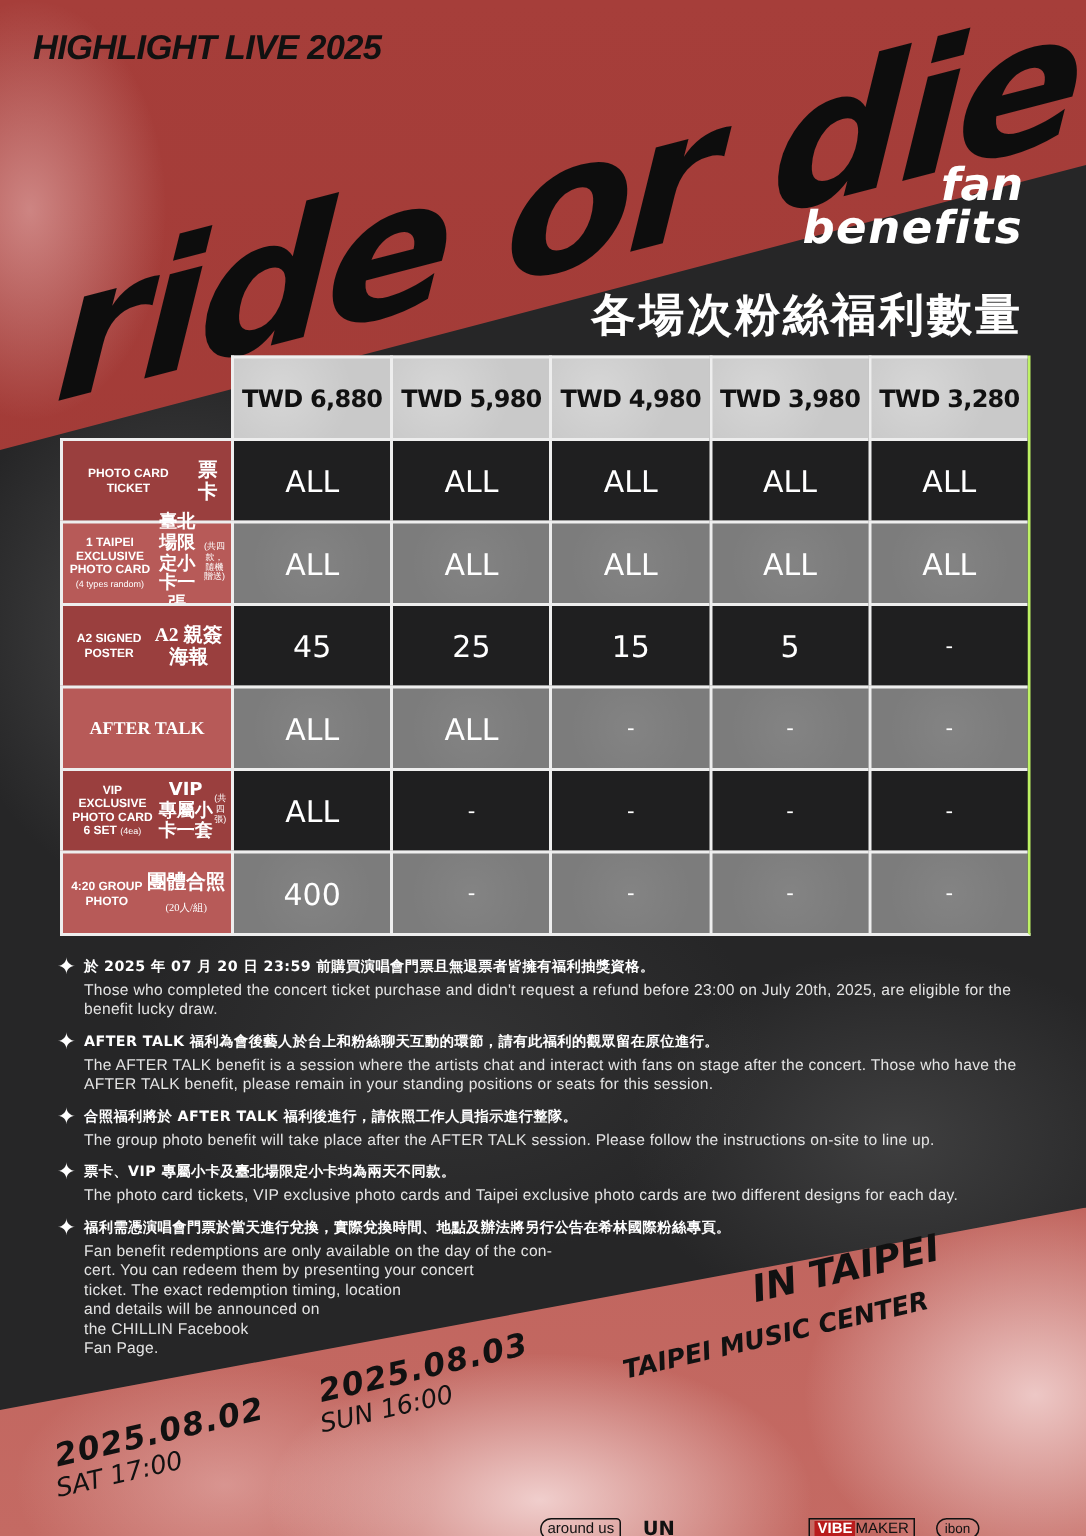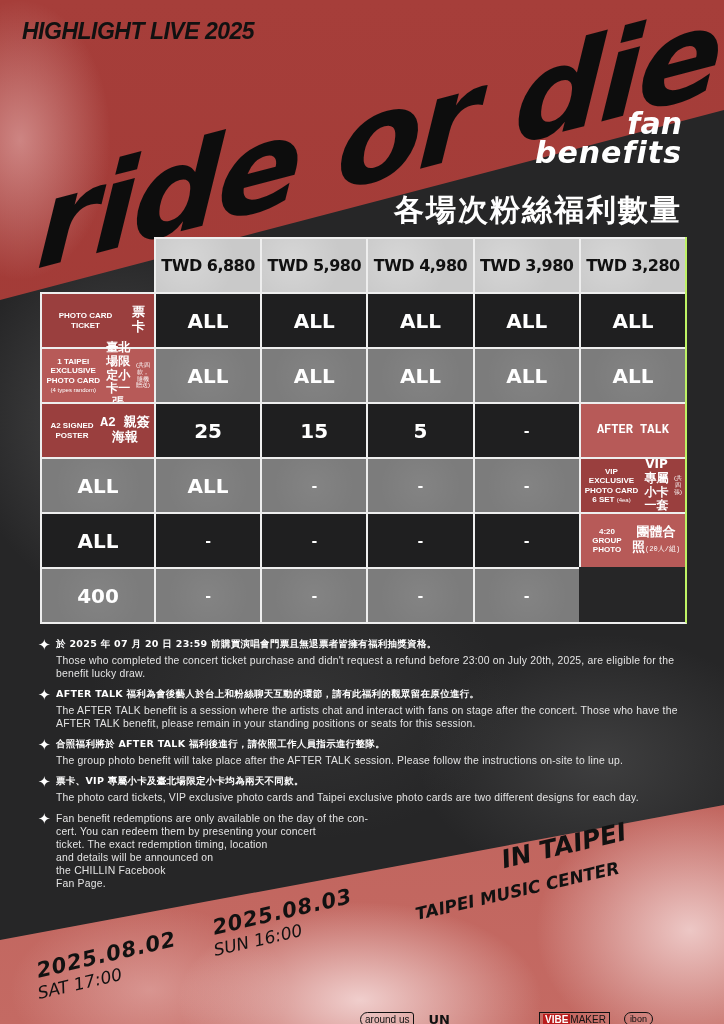--- a/index.html
+++ b/index.html
@@ -77,25 +77,25 @@
     border-top: 2px solid #eee; border-left: 2px solid #eee;
     display: flex; flex-direction: row; align-items: center; justify-content: center;
     color: #fff; text-align: center; line-height: 1.15; padding: 0 3px;
   }
   .rh.dark { background: #9a3f3e; }
   .rh.light { background: #b75a58; }
   .rh .en { font-size: 8px; font-weight: bold; font-family: "Liberation Sans", sans-serif; }
   .rh .en small { font-size: 6px; font-weight: normal; }
   .rh .zh { font-size: 12px; font-weight: bold; font-family: "DejaVu Sans", sans-serif; }
   .rh .sub { font-size: 6px; }
-  .rh .big { font-size: 13px; font-weight: bold; font-family: Liberation Mono, monospace; }
+  .rh .big { font-size: 13px; font-weight: bold; font-family: Liberation Serif, serif; }
   .cell {
     border-top: 2px solid #eee; border-left: 2px solid #eee;
     display: flex; align-items: center; justify-content: center;
-    color: #fff; font-family: "DejaVu Sans", sans-serif; font-weight: bold; font-size: 20px;
+    color: #fff; font-family: "DejaVu Sans", sans-serif; font-weight: normal; font-size: 20px;
   }
   .cell.dark { background: #1f1f20; }
   .cell.light { background: #7c7c7c; background-image: radial-gradient(circle at 50% 50%, rgba(255,255,255,0.06), transparent 70%); }
   .cell.dash { font-size: 14px; }
 
   
   .notes { position: absolute; left: 40px; top: 638px; width: 650px; color: #fff; }
   .note { display: flex; margin-bottom: 8px; }
   .note .star { width: 18px; font-size: 15px; line-height: 14px; margin-left: -2px; color: #fff; }
   .note .body { flex: 1; }
@@ -171,20 +171,21 @@
   <div class="cell light">ALL</div>
   <div class="cell light">ALL</div>
   <div class="cell light">ALL</div>
   <div class="cell light">ALL</div>
   <div class="cell light">ALL</div>
 
   <div class="rh dark">
     <span class="en">A2 SIGNED POSTER</span>
     <span class="big">A2 親簽海報</span>
   </div>
+  <div class="cell dark">45</div>
   <div class="cell dark">25</div>
   <div class="cell dark">15</div>
   <div class="cell dark">5</div>
   <div class="cell dark dash">-</div>
 
   <div class="rh light">
     <span class="big" style="font-size:12px">AFTER TALK</span>
   </div>
   <div class="cell light">ALL</div>
   <div class="cell light">ALL</div>
@@ -239,20 +240,21 @@
   <div class="note">
     <span class="star">✦</span>
     <div class="body">
       <div class="zh">票卡、VIP 專屬小卡及臺北場限定小卡均為兩天不同款。</div>
       <div class="en">The photo card tickets, VIP exclusive photo cards and Taipei exclusive photo cards are two different designs for each day.</div>
     </div>
   </div>
   <div class="note">
     <span class="star">✦</span>
     <div class="body">
+      <div class="zh">福利需憑演唱會門票於當天進行兌換，實際兌換時間、地點及辦法將另行公告在希林國際粉絲專頁。</div>
       <div class="en">Fan benefit redemptions are only available on the day of the con-
 cert. You can redeem them by presenting your concert
 ticket. The exact redemption timing, location
 and details will be announced on
 the CHILLIN Facebook
 Fan Page.</div>
     </div>
   </div>
 </div>
 

